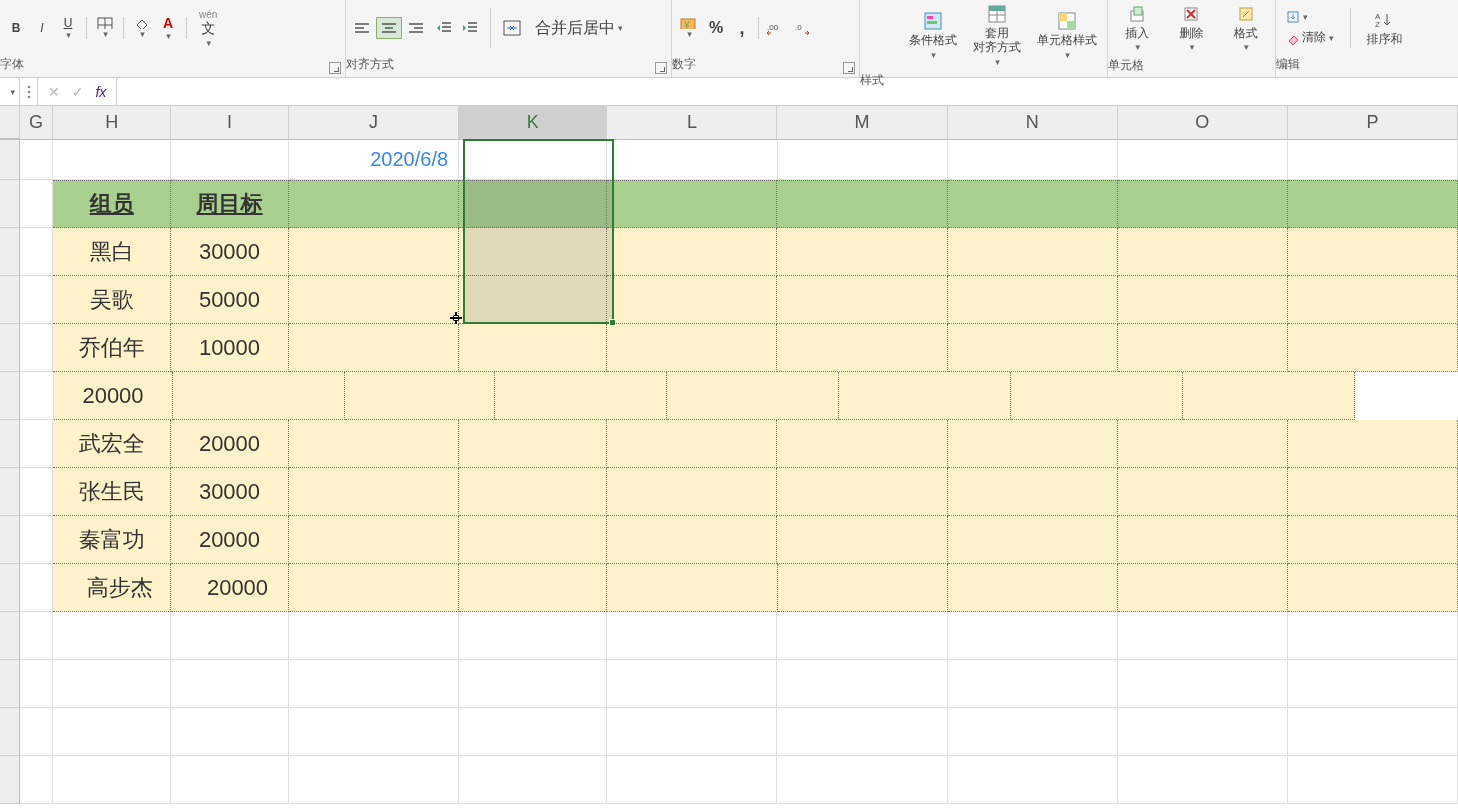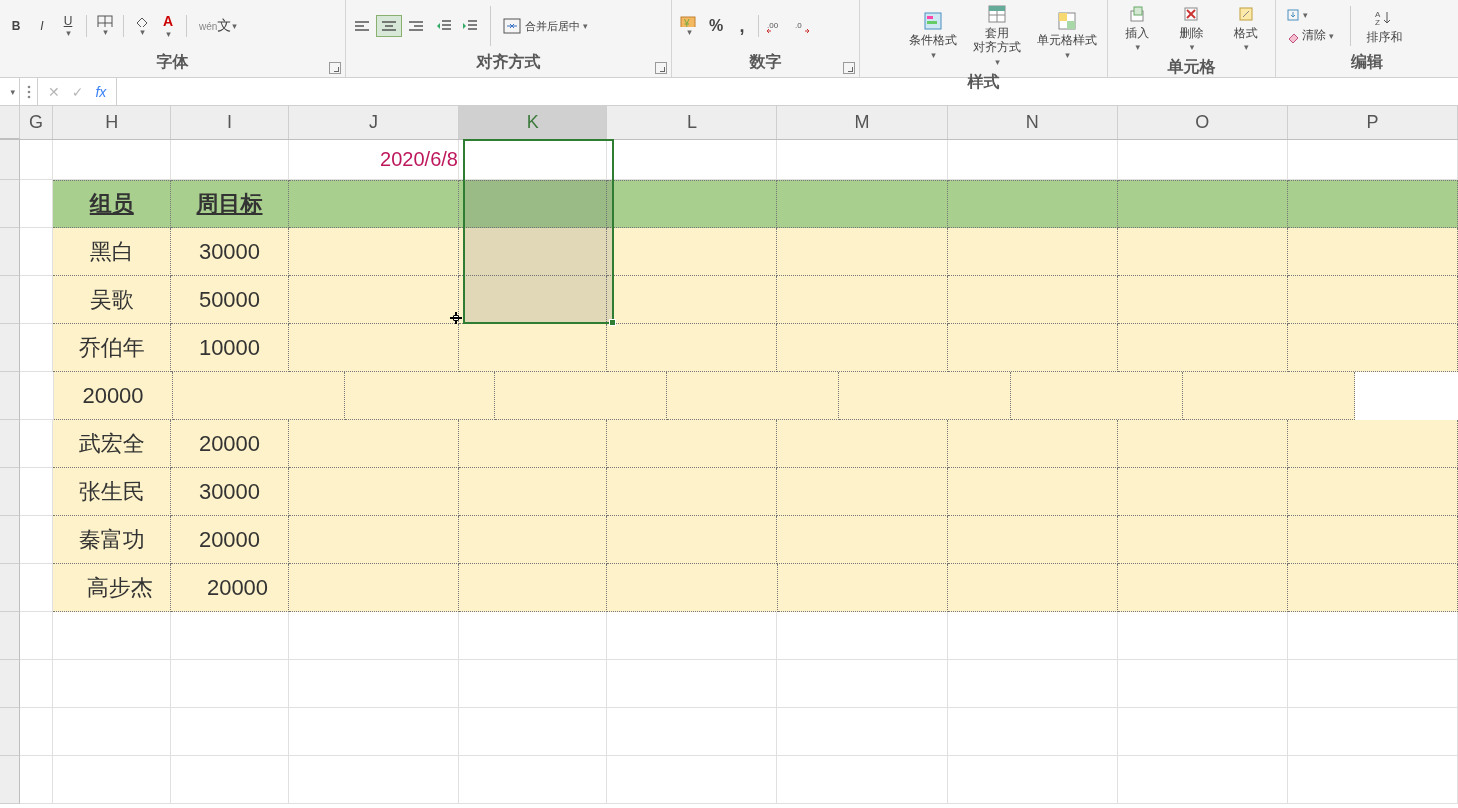--- a/index.html
+++ b/index.html
@@ -2,32 +2,32 @@
 <html><head>
 <meta charset="utf-8">
 <style>
 * { margin:0; padding:0; box-sizing:border-box; font-family:"Microsoft YaHei","微软雅黑",Arial,sans-serif; }
 body { background:#fff; overflow:hidden; width:1458px; height:808px; position:relative; }
 
 
 .ribbon { height:78px; background:#f5f5f5; border-bottom:1px solid #d0d0d0; display:flex; }
 .rgroup { border-right:1px solid #d5d5d5; display:flex; flex-direction:column; justify-content:space-between; }
 .rgroup-inner { flex:1; display:flex; align-items:center; padding:2px 4px 0 4px; gap:4px; }
-.rgroup-label { font-size:16px; color:#585858; text-align:center; padding:2px 0 4px 0; position:relative;font-weight:bold; }
+.rgroup-label { font-size:12px; color:#585858; padding:2px 0 4px 0; position:relative; }
 .dlg { position:absolute; right:4px; bottom:3px; width:12px; height:12px; border:1px solid #9a9a9a; }
 .dlg::after { content:""; position:absolute; right:1px; bottom:1px; width:4px; height:4px; border-right:1px solid #666; border-bottom:1px solid #666; }
 .btn { display:flex; flex-direction:column; align-items:center; justify-content:center; padding:2px 4px; min-width:24px; height:26px; cursor:default; font-size:12px; color:#444; }
 .btn-sm { height:22px; }
 .btn svg { display:block; }
 .stack { display:flex; flex-direction:column; gap:1px; }
 .row { display:flex; gap:2px; align-items:center; }
 .bigbtn { display:flex; flex-direction:column; align-items:center; justify-content:flex-start; padding:2px 6px; font-size:12px; color:#444; gap:2px; text-align:center; line-height:1.2; }
 .bigbtn .ic { width:20px; height:20px; display:flex; align-items:center; justify-content:center; }
 .drop { font-size:9px; color:#666; margin-left:1px; }
-.merge-lbl { font-size:11px; color:#444; margin-left:2px; }
+.merge-lbl { font-size:16px; color:#444; margin-left:12px; }
 .txtbtn { font-size:12px; color:#444; padding:2px 6px; }
 
 
 .fbar { height:28px; border-bottom:1px solid #cfcfcf; display:flex; align-items:stretch; background:#fff; }
 .namebox { width:20px; border-right:1px solid #d0d0d0; display:flex; align-items:center; justify-content:flex-end; padding-right:4px; font-size:12px; color:#666; }
 .namebox .drop { margin-left:4px; }
 .opts { width:18px; border-right:1px solid #d0d0d0; display:flex; align-items:center; justify-content:center; }
 .opts svg circle { fill:#888; }
 .fxbtns { display:flex; align-items:center; gap:12px; padding:0 10px; border-right:1px solid #d0d0d0; }
 .fxbtns span { color:#b8b8b8; font-size:14px; }
@@ -36,21 +36,21 @@
 
 .sheet { position:relative; user-select:none; }
 .colhdrs { display:flex; height:34px; background:#eee; border-bottom:1px solid #bfbfbf; }
 .ch { border-right:1px solid #cfcfcf; display:flex; align-items:center; justify-content:center; font-size:18px; color:#555; background:#eee; }
 .ch.sel { background:#d0d0d0; color:#3c7a3c; }
 .corner { width:20px; background:#eee; border-right:1px solid #cfcfcf; border-bottom:1px solid #bfbfbf; }
 .rows { }
 .r { display:flex; height:48px; }
 .r .rh { width:20px; background:#eee; border-right:1px solid #bfbfbf; border-bottom:1px solid #cfcfcf; }
 .c { border-right:1px solid #e0e0e0; border-bottom:1px solid #e0e0e0; display:flex; align-items:center; justify-content:center; font-size:22px; color:#333; position:relative; }
-.ghost { color:#be185d; justify-content:flex-end; }
+.ghost { color:#3b82f6; justify-content:flex-end; padding-right:10px; }
 
 
 .th { background:#a8cf8e; font-weight:bold; border-right:1px dotted #777 !important; border-bottom:1px dotted #777 !important; }
 .td { background:#fdf2ca; border-right:1px dotted #777 !important; border-bottom:1px dotted #777 !important; }
 .td.num { font-family:Liberation Sans, sans-serif; }
 
 
 .selbox { position:absolute; border:2px solid #2e7d32; pointer-events:none; }
 .selbox .handle { position:absolute; right:-4px; bottom:-4px; width:7px; height:7px; background:#2e7d32; border:1px solid #fff; }
 .selshade { position:absolute; background:rgba(100,100,100,0.18); pointer-events:none; }
@@ -114,21 +114,21 @@
               <path d="M3 8 L8 3 L13 8 L8 13 Z" fill="none" stroke="#555"></path>
               <rect x="2" y="13" width="12" height="3" fill="#ffeb3b"></rect>
             </svg>
             <span class="drop">▾</span>
         </div>
         <div class="btn">
           <span style="color:#c00;font-weight:bold;font-size:14px">A</span>
             <span class="drop">▾</span>
         </div>
         <div style="width:1px;height:22px;background:#ccc;margin:0 4px"></div>
-        <div class="btn" style="flex-direction:row;height:40px;padding:0 6px">
+        <div class="btn" style="flex-direction:column;height:40px;padding:0 6px">
           <span style="font-size:10px;color:#888">wén</span>
           <span style="font-size:14px">文</span>
           <span class="drop">▾</span>
         </div>
       </div>
     </div>
     <div class="rgroup-label">
       <span>字体</span>
       <div class="dlg"></div>
     </div>
@@ -360,21 +360,21 @@
   <div class="opts">
     <svg width="6" height="14">
         <circle cx="3" cy="2" r="1.3"></circle>
         <circle cx="3" cy="7" r="1.3"></circle>
         <circle cx="3" cy="12" r="1.3"></circle>
       </svg>
   </div>
   <div class="fxbtns">
     <span>✕</span>
     <span>✓</span>
-    <span style="font-style:italic;color:#3b82f6">fx</span>
+    <span style="font-style:italic;color:#4c1d95">fx</span>
   </div>
   <div class="fxinput"></div>
 </div>
 
 <div class="sheet">
 
   <div class="colhdrs">
     <div class="corner"></div>
     <div class="ch colG">G</div>
     <div class="ch colH">H</div>

